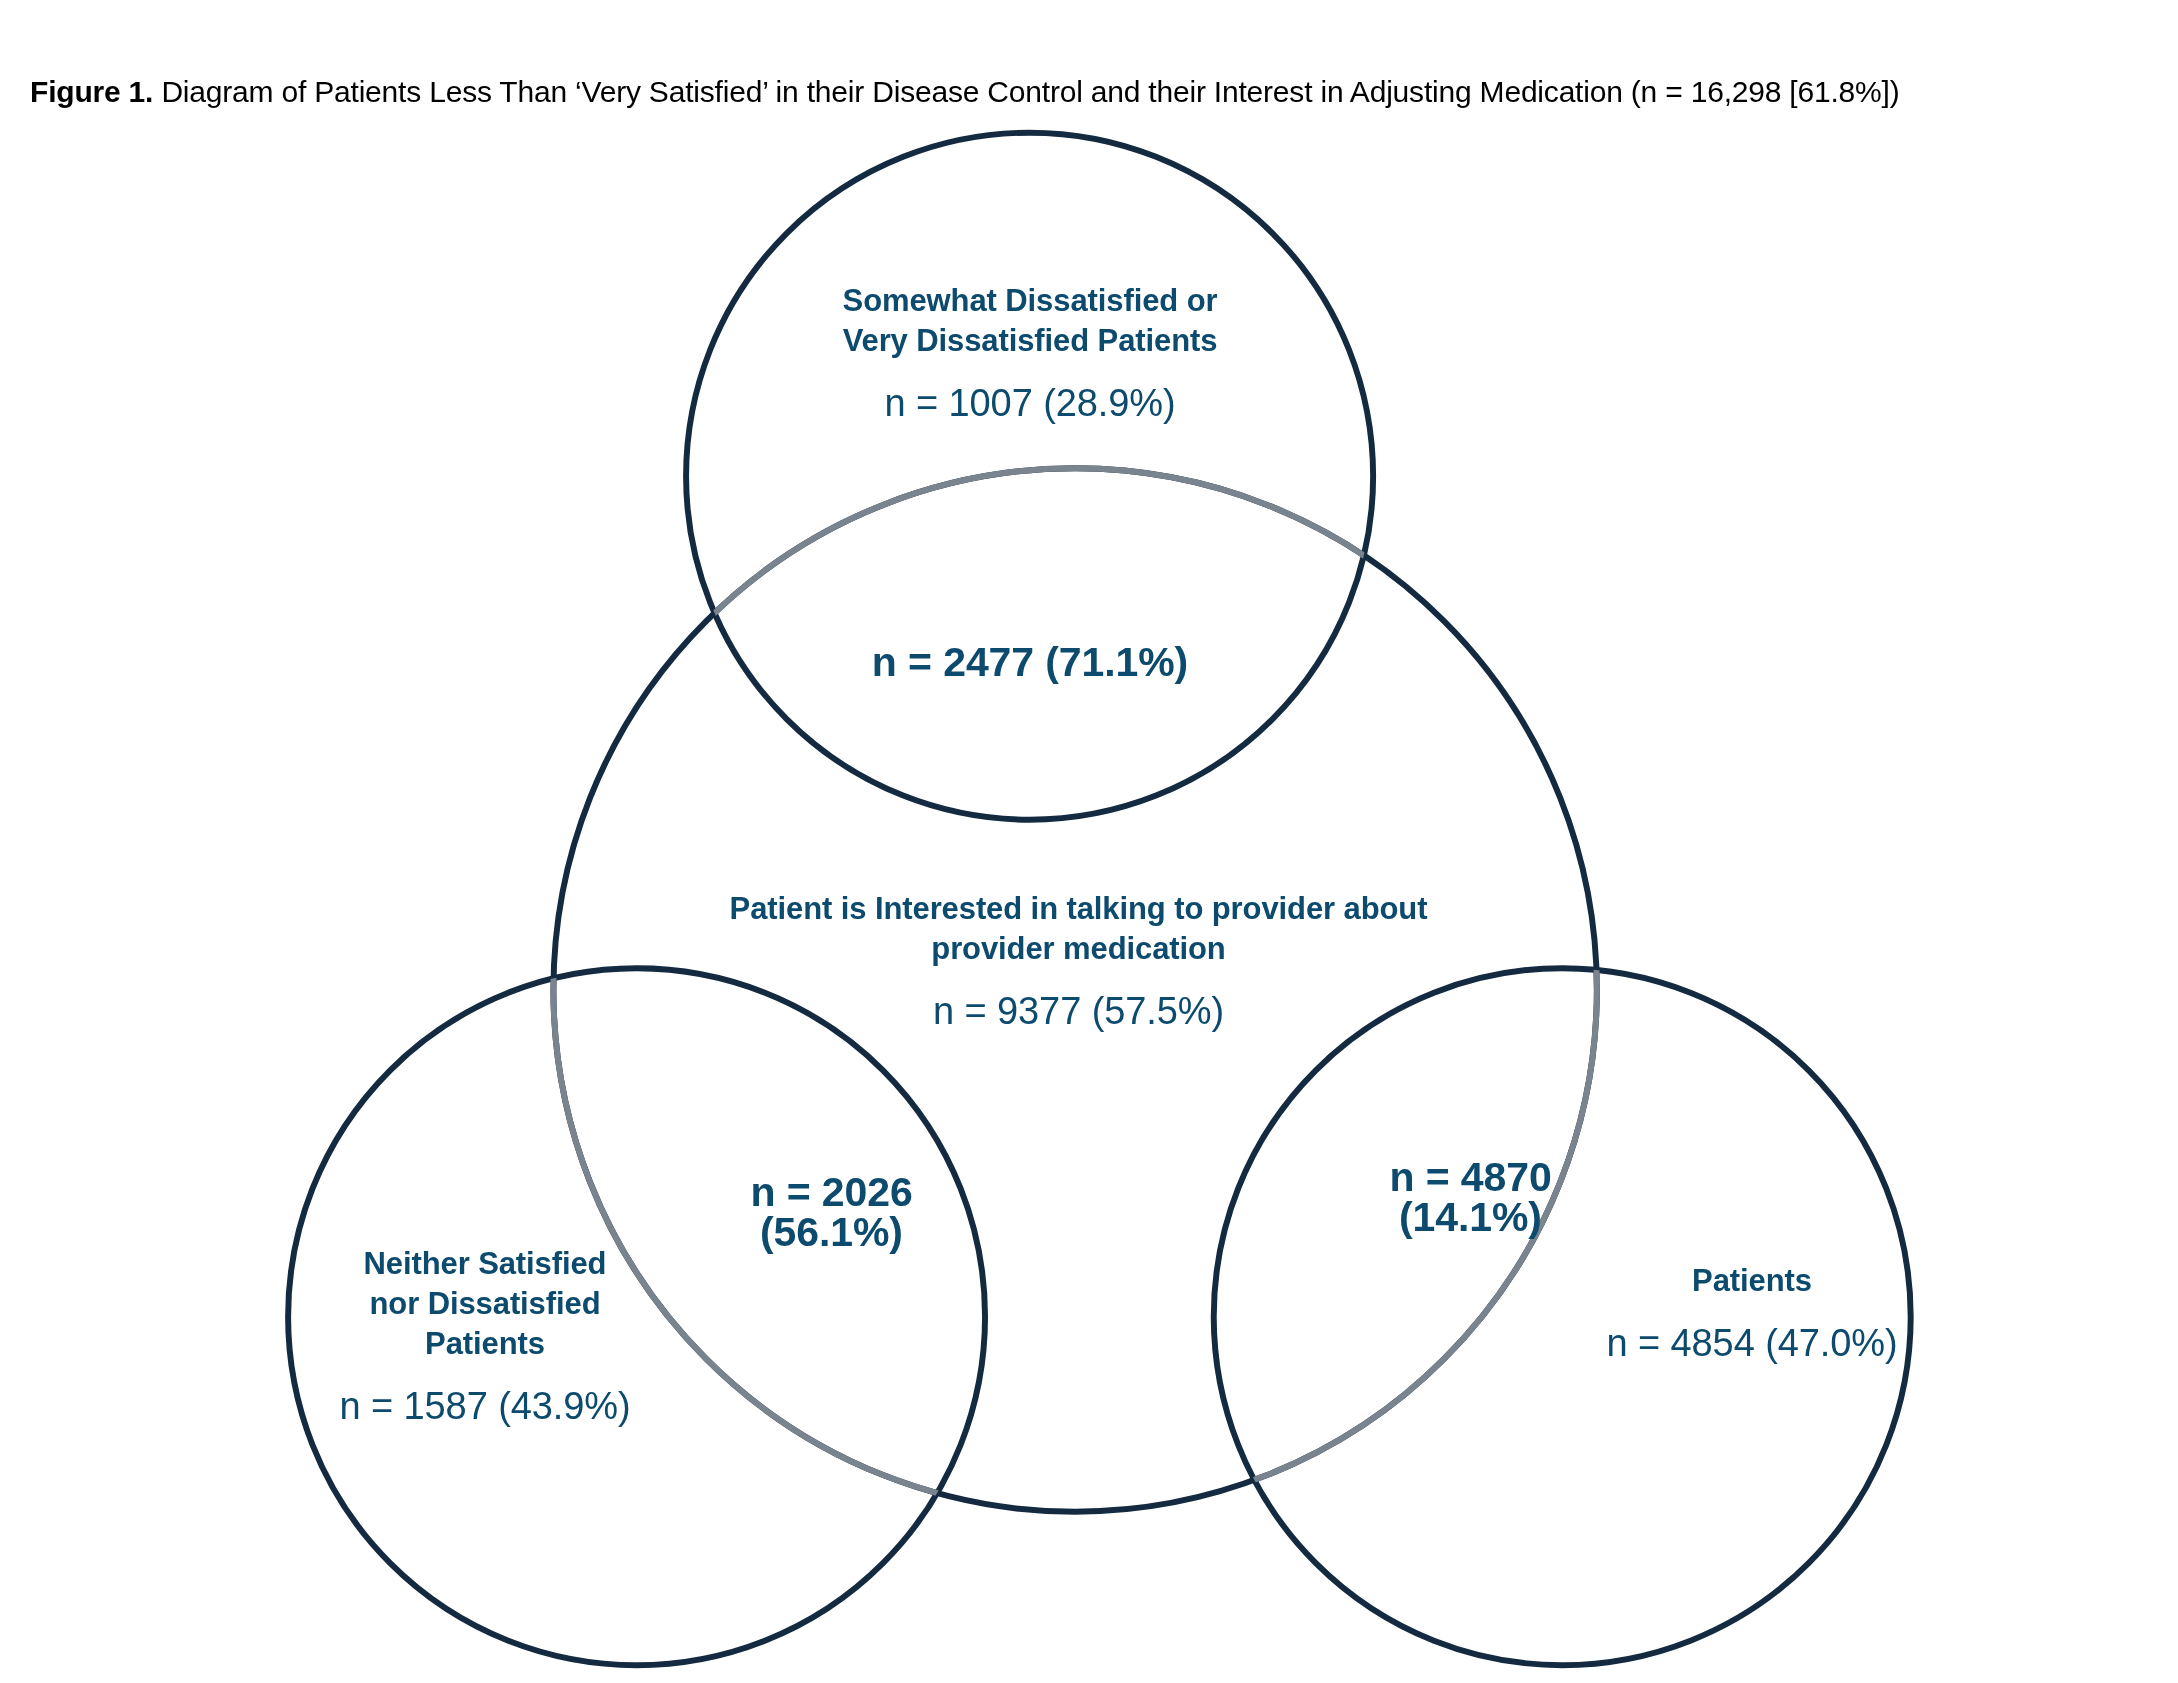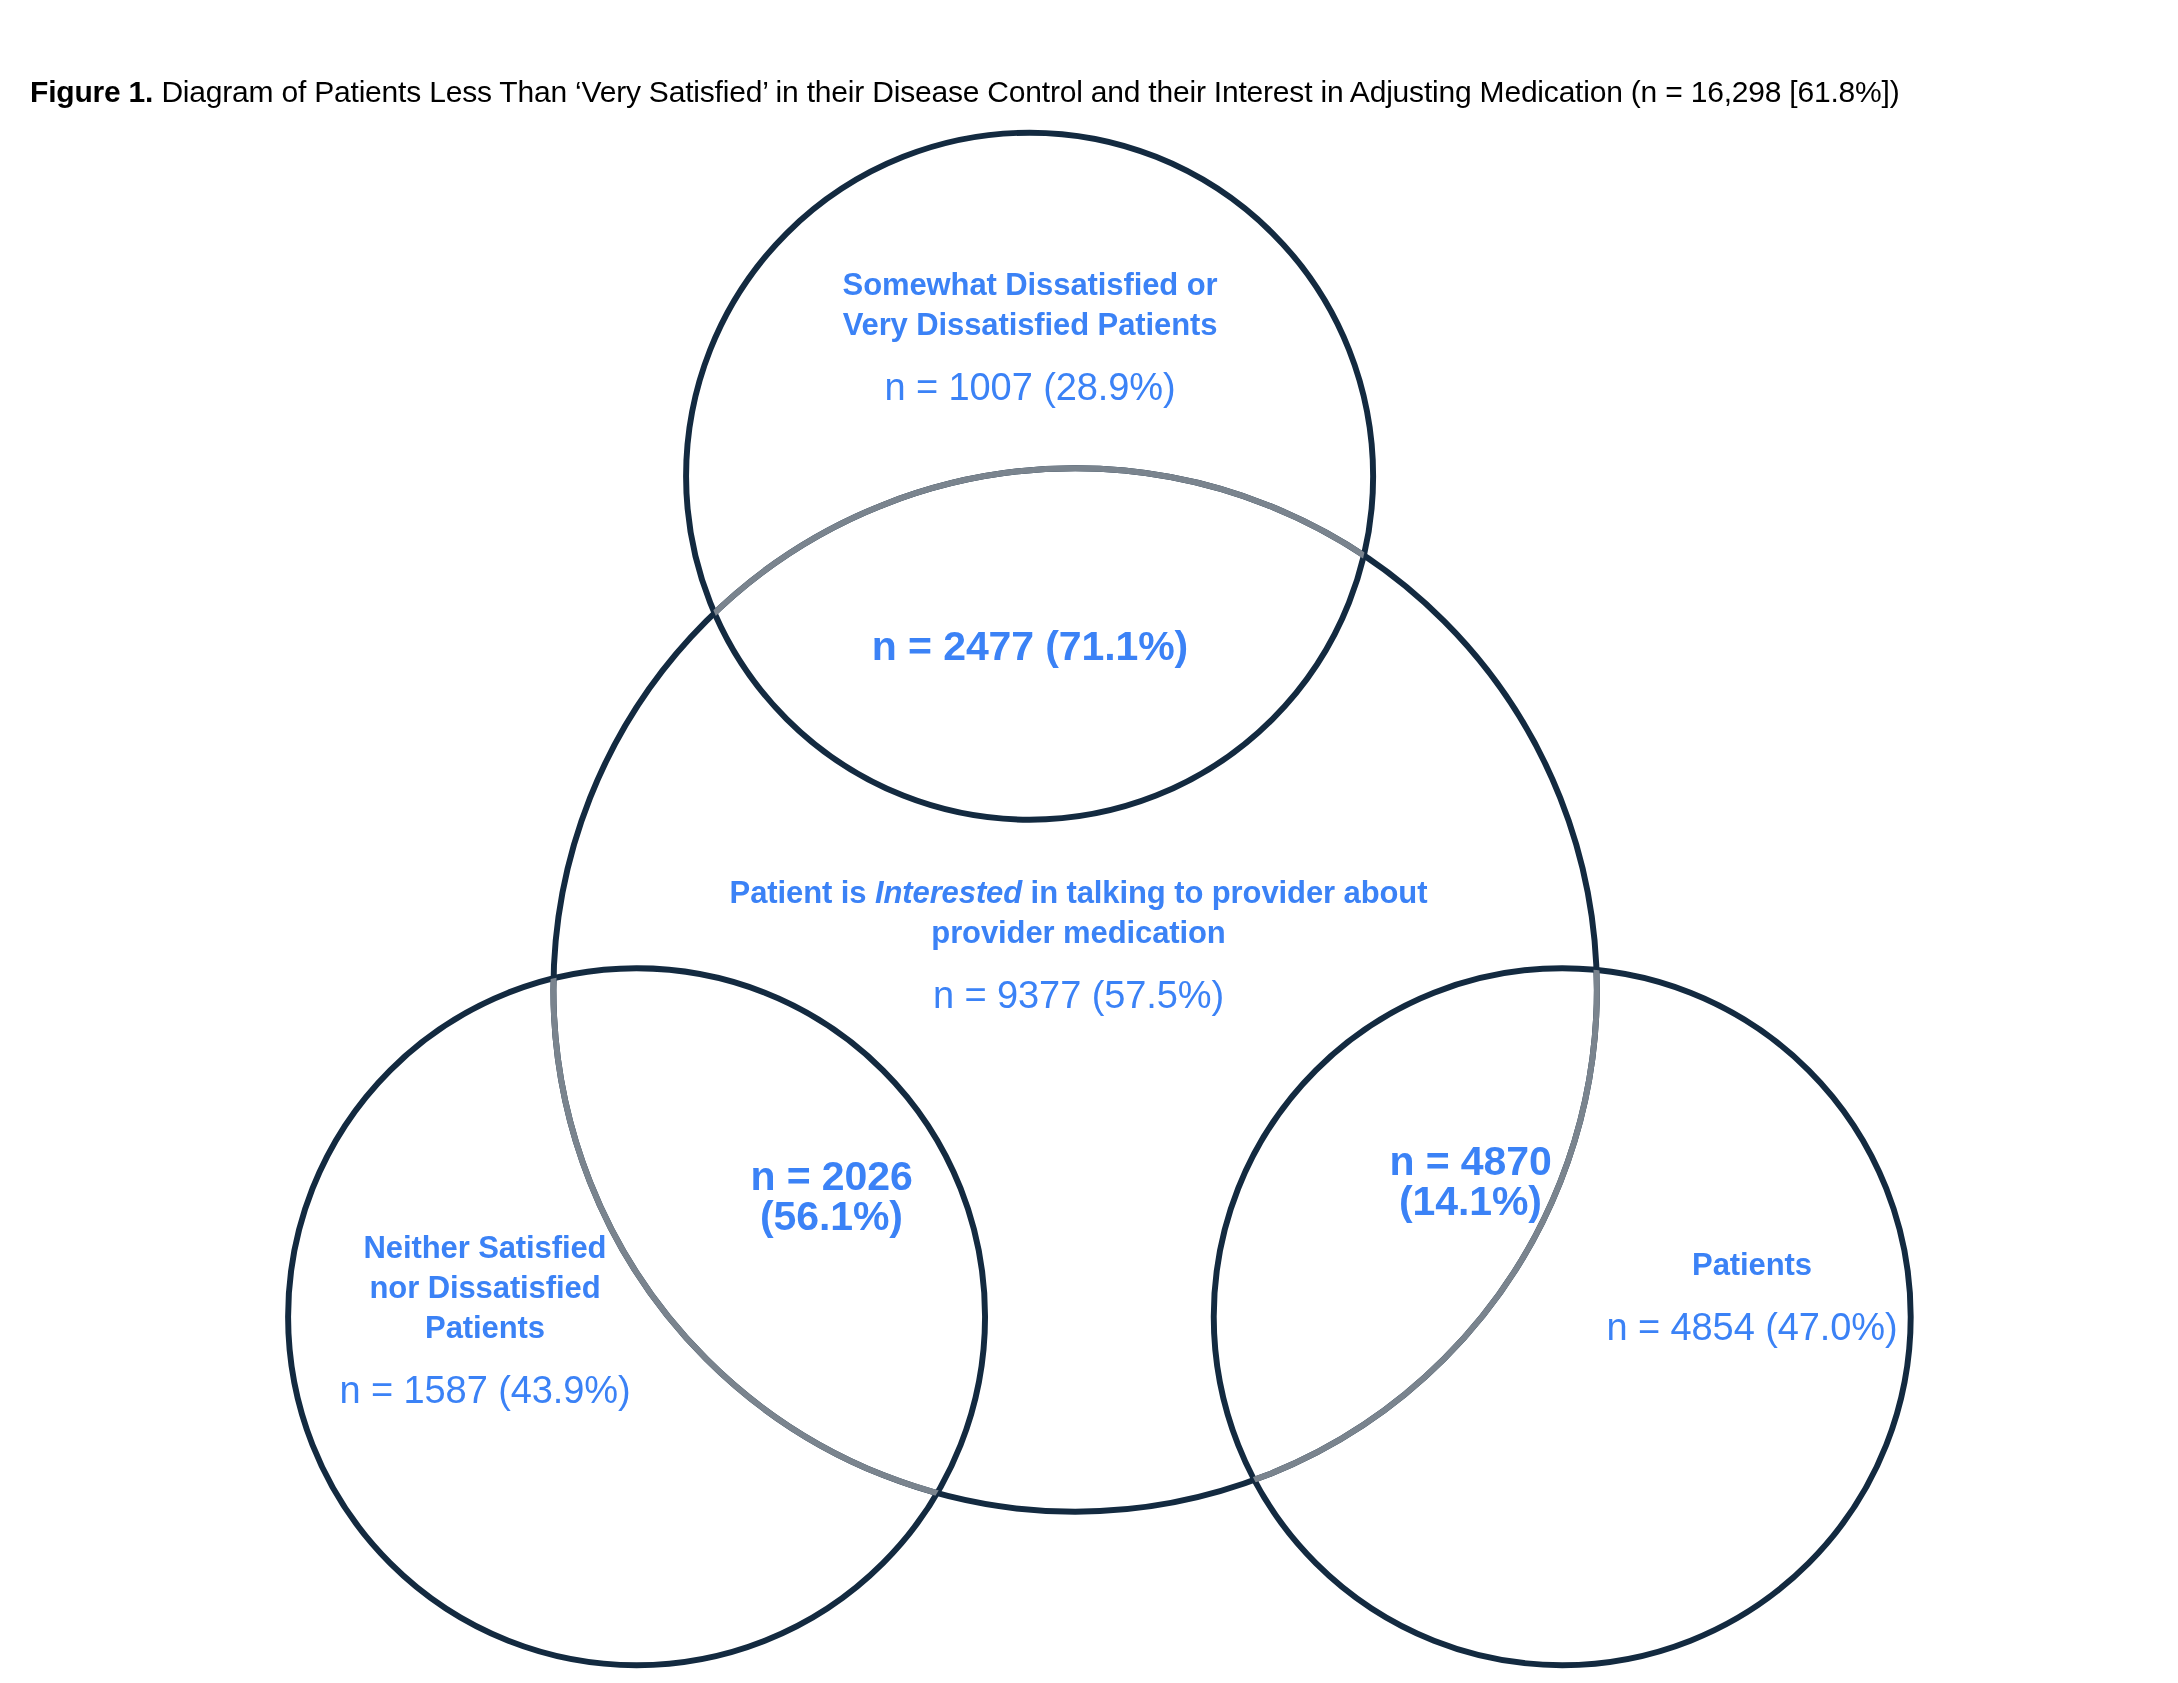--- a/index.html
+++ b/index.html
@@ -57,21 +57,22 @@
     top: 0;
     width: 2178px;
     height: 1683px;
     display: block;
   }
 
   
   .venn-text {
     position: absolute;
     text-align: center;
-    color: #3b82f6;
+    color: #0c4a6e;
+    margin-top: 16px;
   }
   .venn-title {
     font-weight: bold;
     font-size: 31px;
     line-height: 40px;
     letter-spacing: -0.1px;
   }
   .venn-count {
     font-weight: normal;
     font-size: 38px;
@@ -81,21 +82,20 @@
   .venn-count-bold {
     font-weight: bold;
     font-size: 41px;
     line-height: 40px;
     letter-spacing: -0.1px;
   }
   .spacer-gap {
     height: 22px;
   }
   .em-italic {
-    font-style: italic;
     font-weight: bold;
   }
 
   
   #label-top-circle {
     left: 733px;
     top: 265px;
     width: 594px;
   }
   #label-top-overlap {

